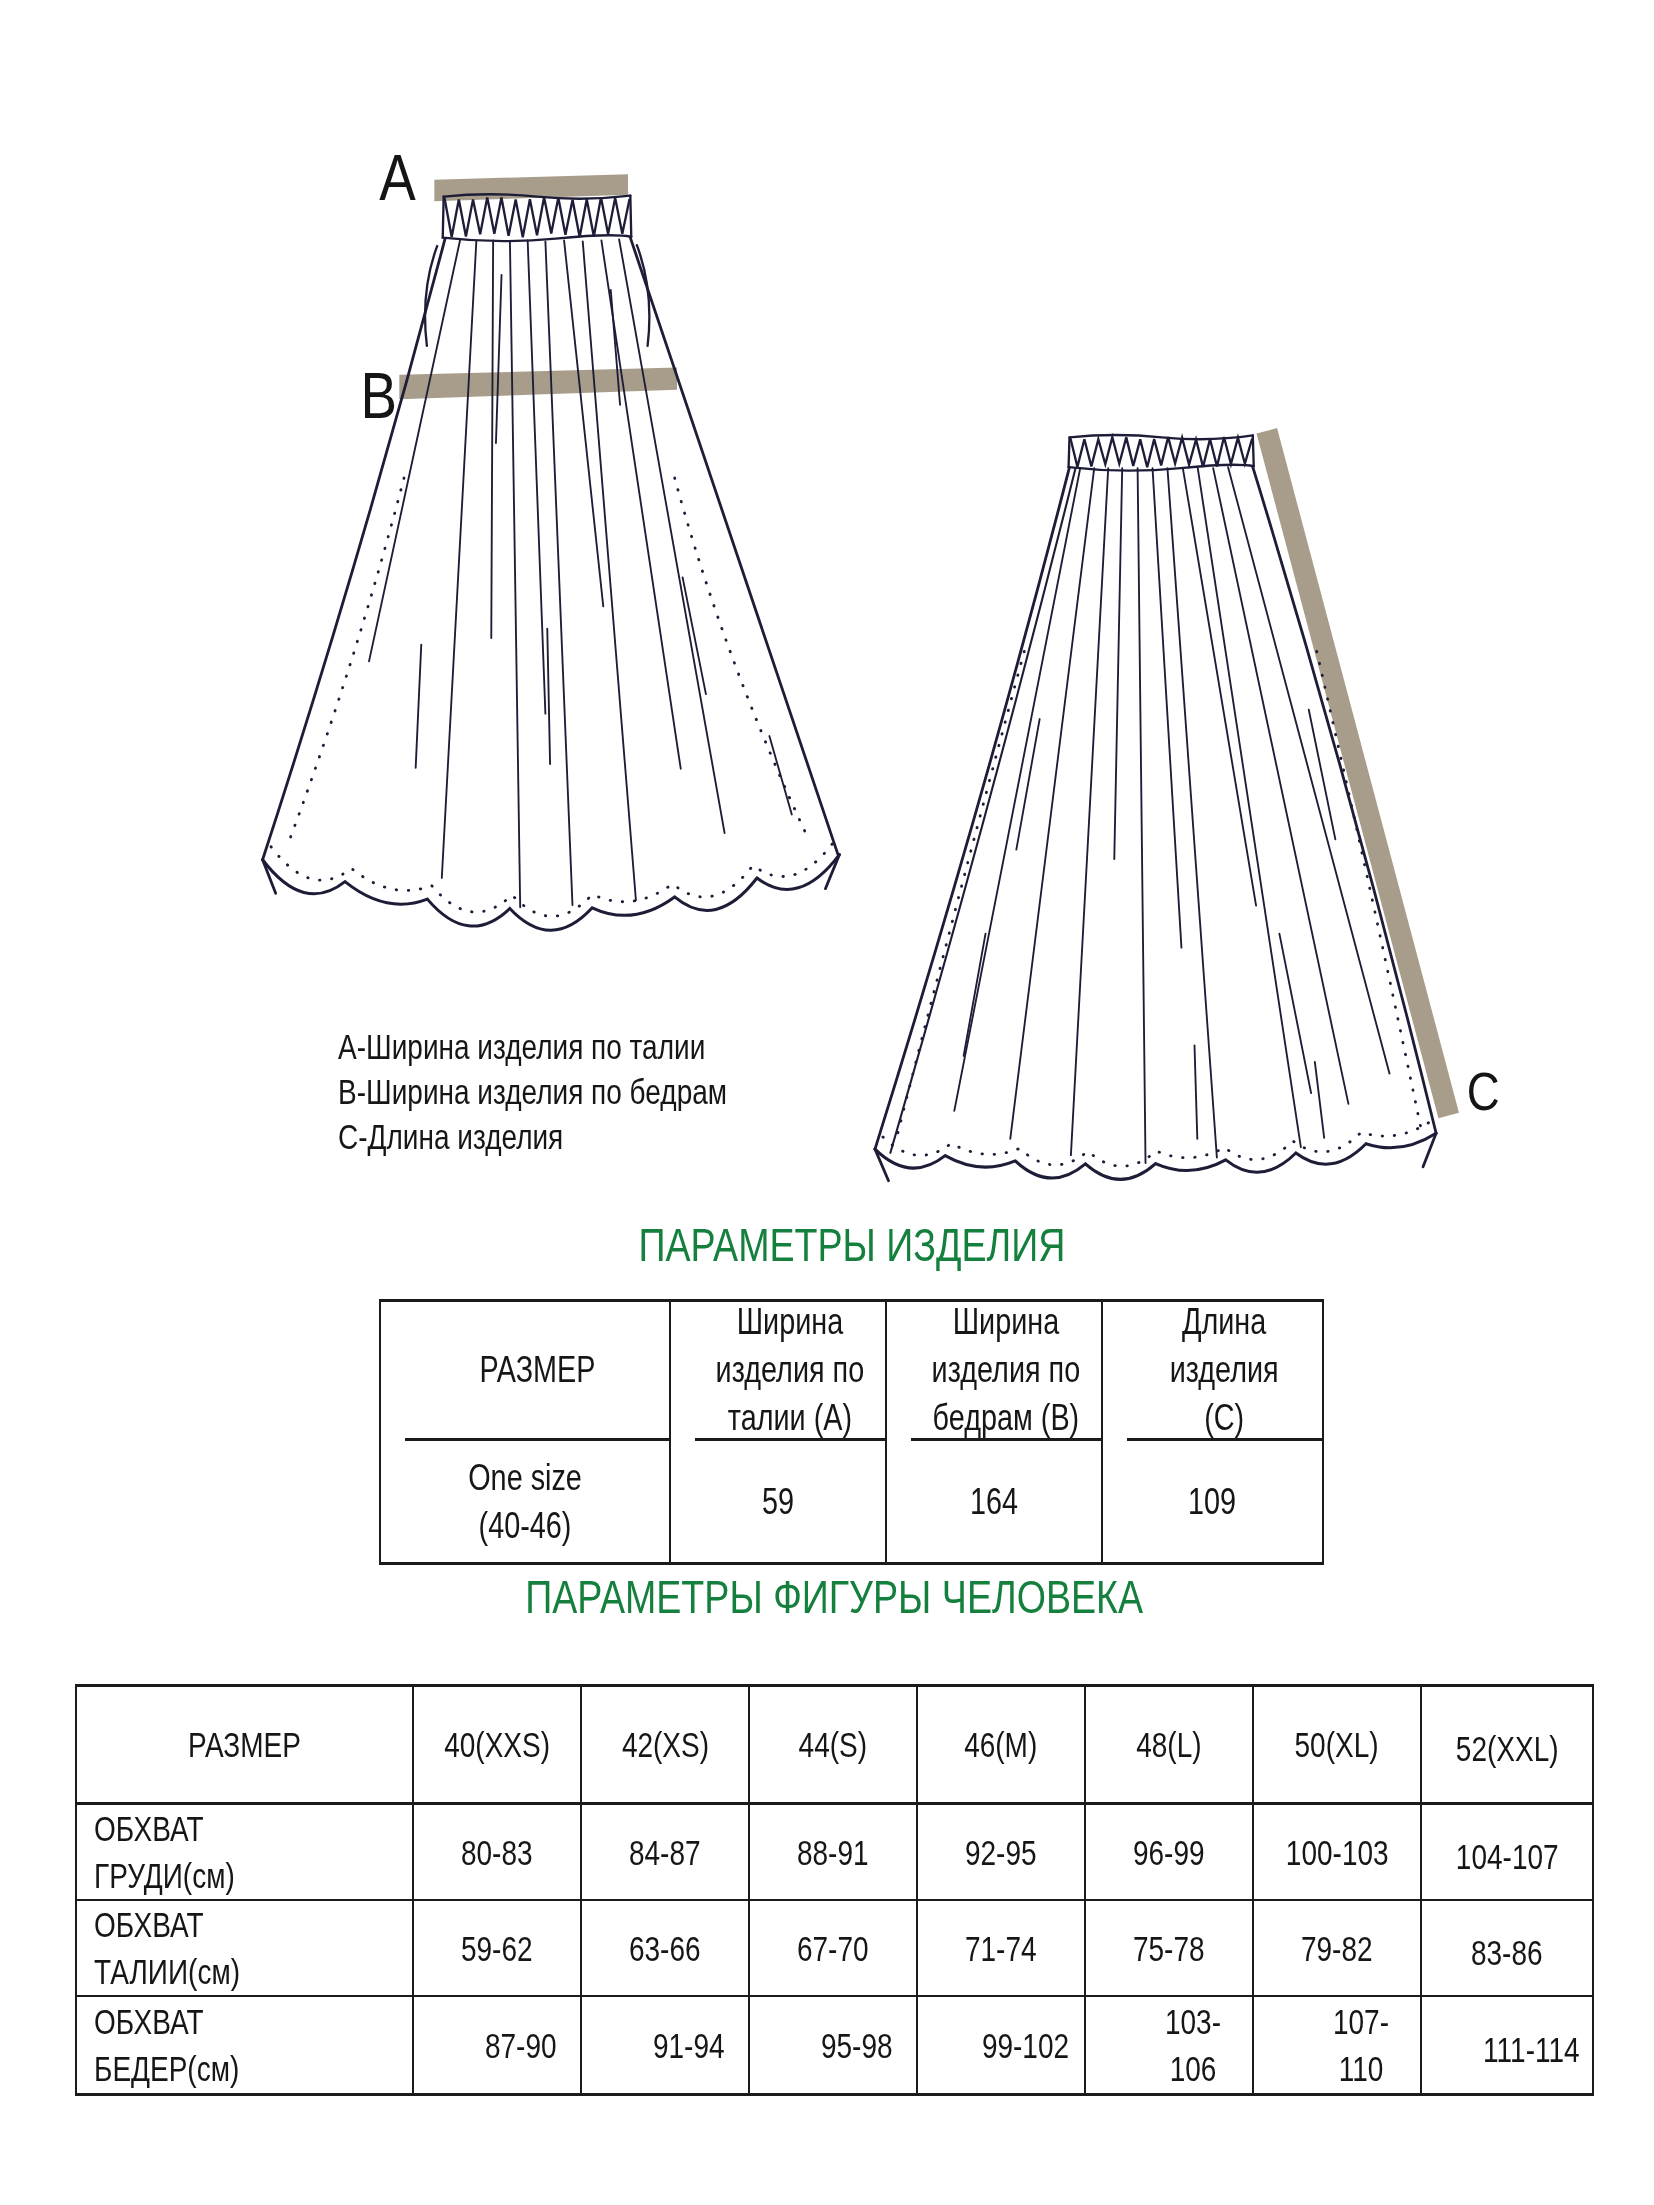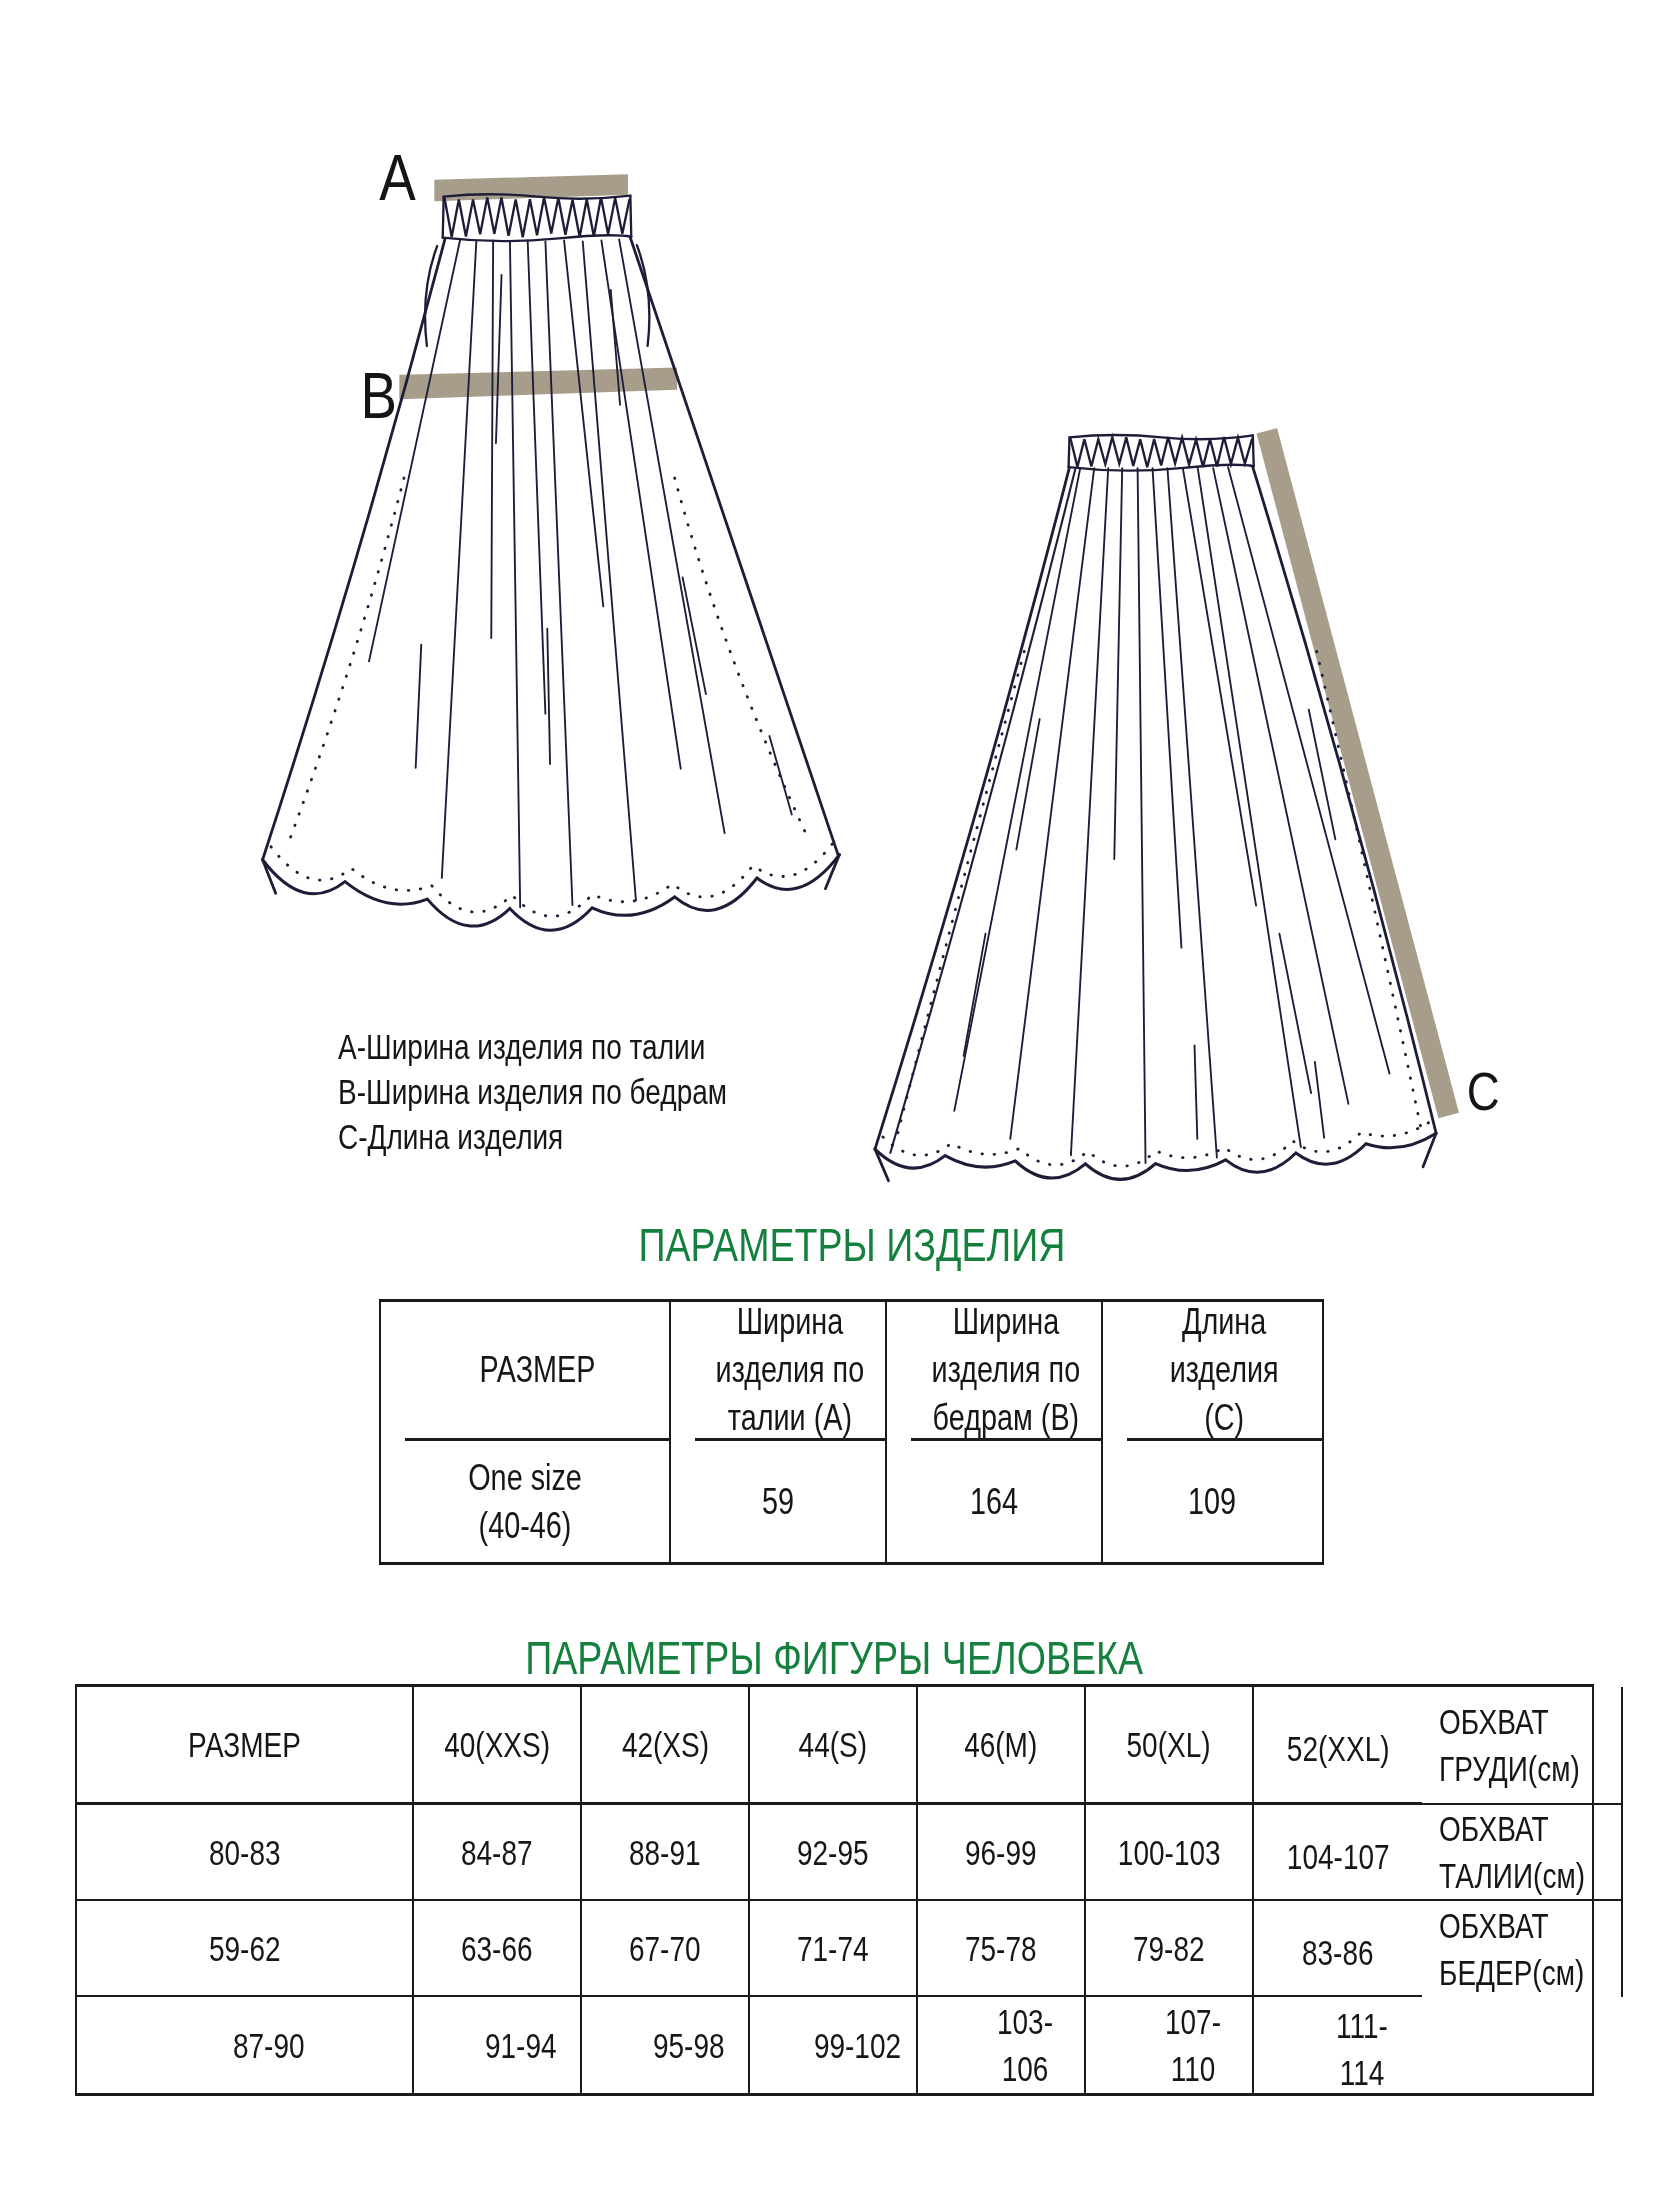--- a/index.html
+++ b/index.html
@@ -197,39 +197,42 @@
         <span class="cn">59</span>
       </div>
     <div class="c">
         <span class="cn">164</span>
       </div>
     <div class="c last">
         <span class="cn">109</span>
       </div>
   </div>
 
-  <div class="abs tbl-title" style="left:75px;top:1630px;width:1519px;">
+  <div class="abs tbl-title" style="left:75px;top:1569px;width:1519px;">
     <span class="cn">ПАРАМЕТРЫ ФИГУРЫ ЧЕЛОВЕКА</span>
   </div>
 
   <div class="abs t2">
     <div class="c hr">
         <span class="cn">РАЗМЕР</span>
       </div>
     <div class="c hr">
         <span class="cn">40(XXS)</span>
       </div>
     <div class="c hr">
         <span class="cn">42(XS)</span>
       </div>
     <div class="c hr">
         <span class="cn">44(S)</span>
       </div>
     <div class="c hr">
         <span class="cn">46(M)</span>
+      </div>
+    <div class="c hr">
+        <span class="cn">48(L)</span>
       </div>
     <div class="c hr">
         <span class="cn">50(XL)</span>
       </div>
     <div class="c hr last">
         <span class="cn">52(XXL)</span>
       </div>
 
     <div class="c rr lab">
         <span class="cnl">ОБХВАТ ГРУДИ(см)</span>

